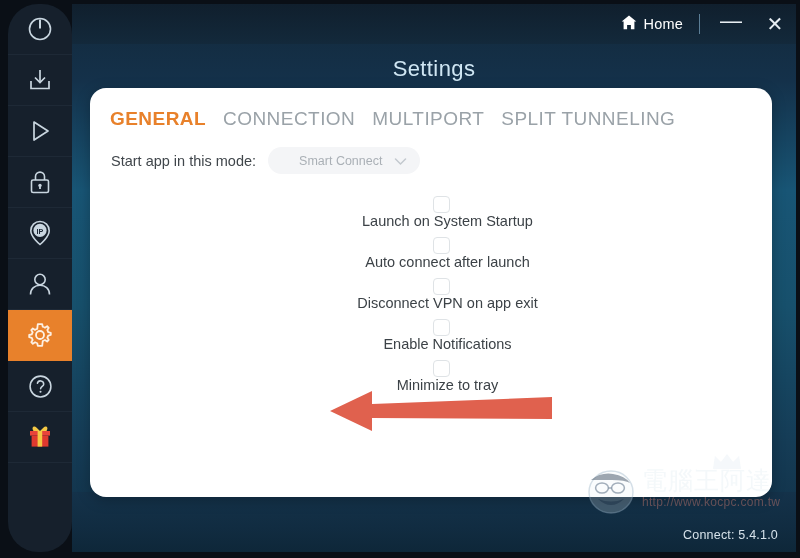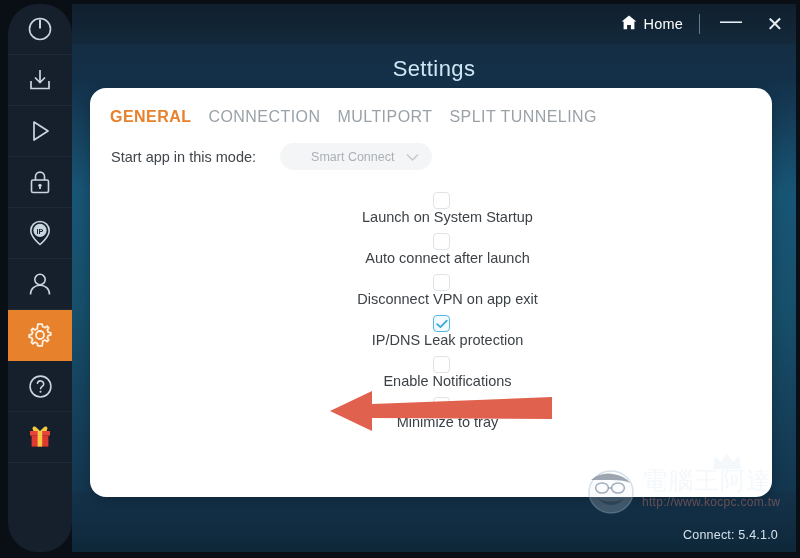--- a/index.html
+++ b/index.html
@@ -140,35 +140,34 @@
     overflow: hidden;
     z-index: 3;
   }
   .tabs {
     display: flex;
     align-items: baseline;
     gap: 17px;
     padding: 20px 0 0 20px;
   }
   .tab {
-    font-size: 16px;
+    font-size: 19px;
     letter-spacing: .45px;
     color: #9aa2a8;
     white-space: nowrap;
   }
   .tab.active {
     color: #e8812b;
     font-weight: bold;
   }
 
   .mode-row {
     display: flex;
     align-items: center;
     padding: 17px 0 0 21px;
-    gap: 12px;
   }
   .mode-label {
     font-size: 14.5px;
     color: #40464b;
   }
   .mode-select {
     margin-left: 12px;
     width: 152px;
     height: 27px;
     border-radius: 14px;
@@ -416,30 +415,20 @@
           <div class="opt">
             <span class="cb"></span>
             <span class="opt-label">Auto connect after launch</span>
           </div>
 
           <div class="opt">
             <span class="cb"></span>
             <span class="opt-label">Disconnect VPN on app exit</span>
           </div>
 
-          <div class="opt">
-            <span class="cb checked">
-              <span>
-                <svg width="12" height="10" viewBox="0 0 12 10" fill="none" stroke="#3ba7d8" stroke-width="1.7" stroke-linecap="round" stroke-linejoin="round">
-                  <polyline points="1.2,5.2 4.4,8.2 10.8,1.6"></polyline>
-                </svg>
-              </span>
-            </span>
-            <span class="opt-label">IP/DNS Leak protection</span>
-          </div>
 
           <div class="opt">
             <span class="cb"></span>
             <span class="opt-label">Enable Notifications</span>
           </div>
 
           <div class="opt">
             <span class="cb"></span>
             <span class="opt-label">Minimize to tray</span>
           </div>

